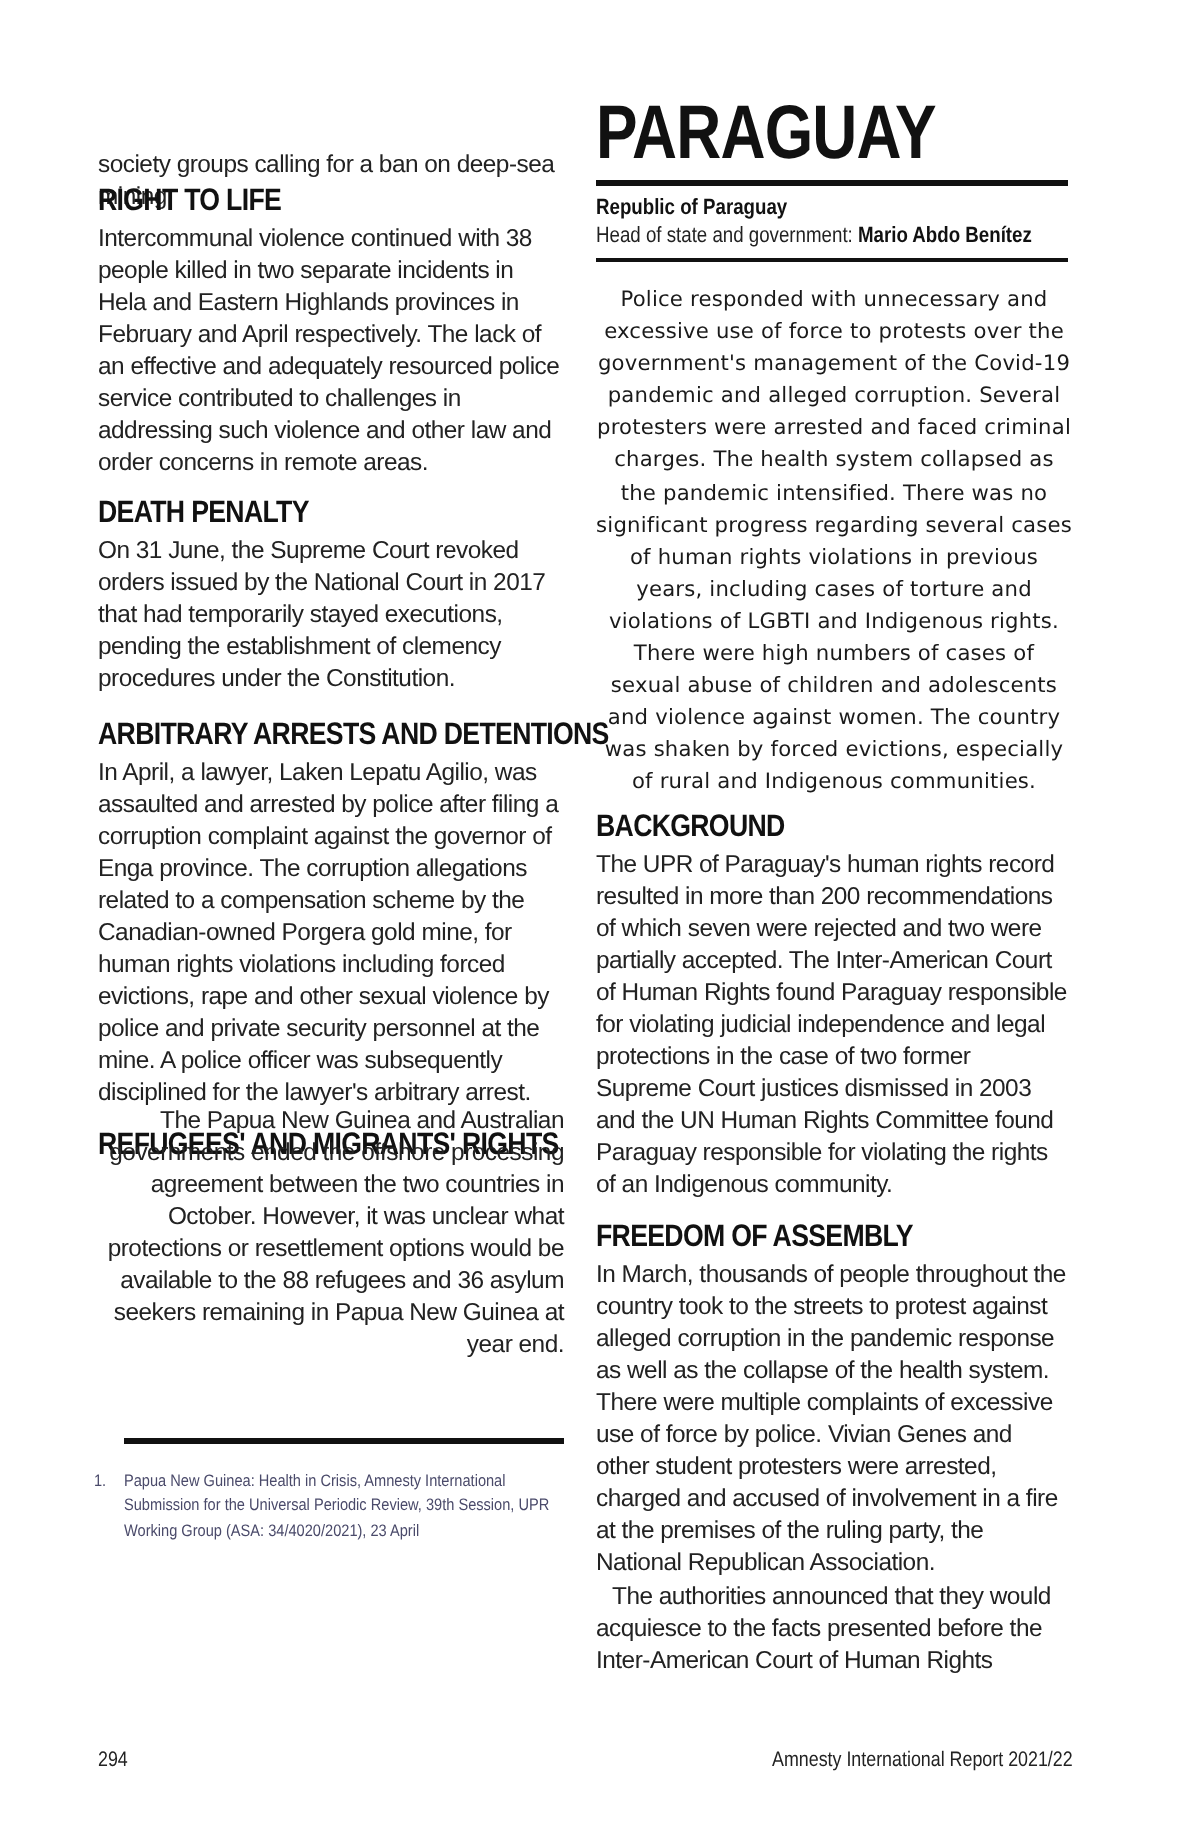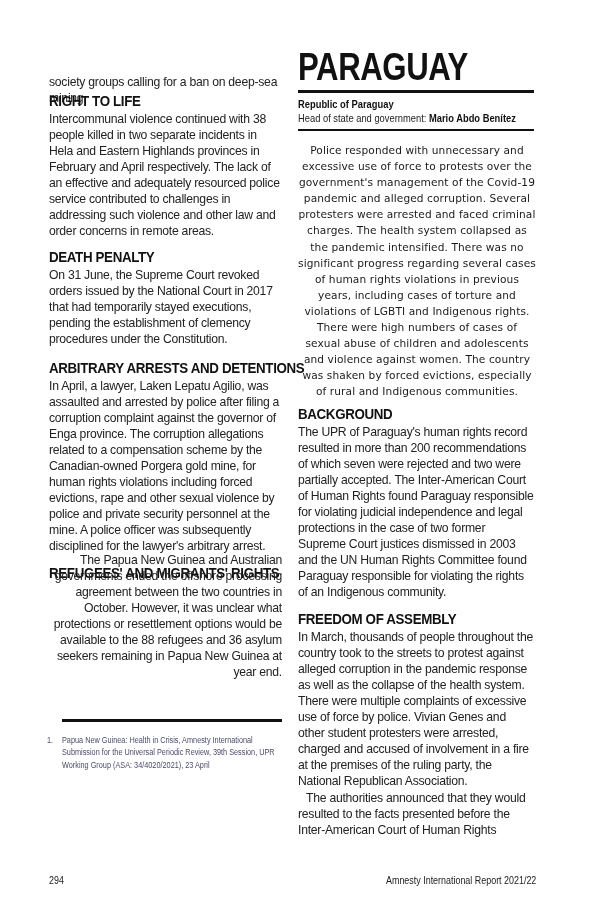--- a/index.html
+++ b/index.html
@@ -57,17 +57,17 @@
   </p>
   <div class="rule" style="position:absolute; top:129px; width:236px;"></div>
 
   <p class="summary" style="position:absolute; top:142px; width:238px;">Police responded with unnecessary and excessive use of force to protests over the government's management of the Covid-19 pandemic and alleged corruption. Several protesters were arrested and faced criminal charges. The health system collapsed as the pandemic intensified. There was no significant progress regarding several cases of human rights violations in previous years, including cases of torture and violations of LGBTI and Indigenous rights. There were high numbers of cases of sexual abuse of children and adolescents and violence against women. The country was shaken by forced evictions, especially of rural and Indigenous communities.</p>
 
   <h2 class="head" style="position:absolute; top:405px;">BACKGROUND</h2>
   <p class="body-text" style="position:absolute; top:424px; width:236px;">The UPR of Paraguay's human rights record resulted in more than 200 recommendations of which seven were rejected and two were partially accepted. The Inter-American Court of Human Rights found Paraguay responsible for violating judicial independence and legal protections in the case of two former Supreme Court justices dismissed in 2003 and the UN Human Rights Committee found Paraguay responsible for violating the rights of an Indigenous community.</p>
 
   <h2 class="head" style="position:absolute; top:610px;">FREEDOM OF ASSEMBLY</h2>
   <p class="body-text" style="position:absolute; top:629px; width:236px;">In March, thousands of people throughout the country took to the streets to protest against alleged corruption in the pandemic response as well as the collapse of the health system. There were multiple complaints of excessive use of force by police. Vivian Genes and other student protesters were arrested, charged and accused of involvement in a fire at the premises of the ruling party, the National Republican Association.</p>
-  <p class="body-text indent" style="position:absolute; top:790px; width:236px;">The authorities announced that they would resulted to the facts presented before the Inter-American Court of Human Rights</p>
+  <p class="body-text indent" style="position:absolute; top:790px; width:236px;">The authorities announced that they would acquiesce to the facts presented before the Inter-American Court of Human Rights</p>
 </div>
 
 <div class="footer" style="left:49px;">294</div>
 <div class="footer" style="left:386px;">Amnesty International Report 2021/22</div>
 
 </body></html>

